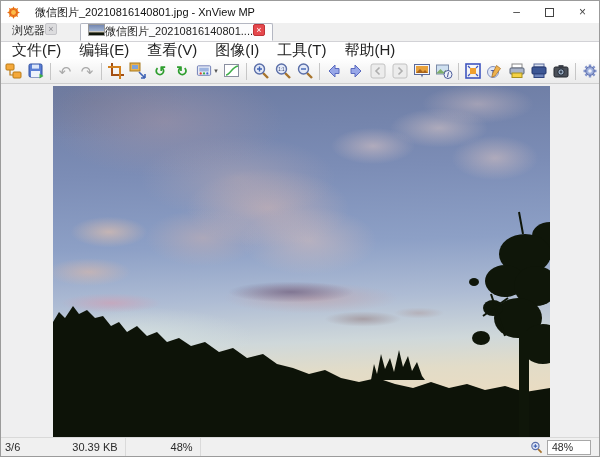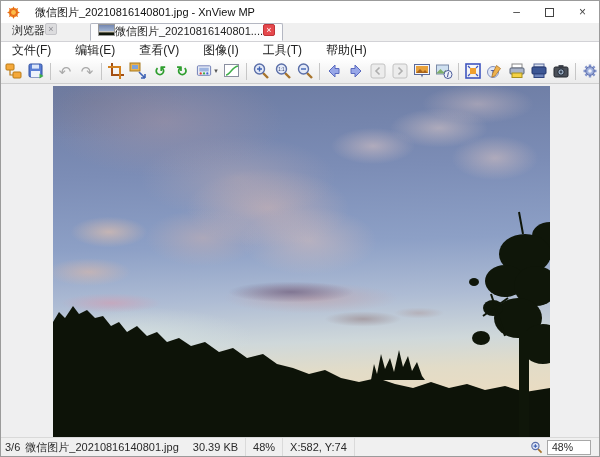--- a/index.html
+++ b/index.html
@@ -17,31 +17,31 @@
   .win-btn { width:33px; height:100%; display:flex; align-items:center; justify-content:center;
              font-size:12px; color:#444; cursor:default; }
   .max-shape { width:9px; height:9px; border:1.2px solid #444; display:inline-block; }
 
   
   .tabbar { height:19px; background:#f0f0f0; display:flex; align-items:flex-end;
             padding-left:4px; border-bottom:1px solid #d2d2d6; flex:0 0 auto; }
   .tab { height:18px; display:flex; align-items:flex-start; padding:0 7px;
          font-size:11px; color:#222; }
   .tab.active { background:#fcfcfd; border:1px solid #b4b7c2; border-bottom:1px solid #fcfcfd;
-                border-radius:2px 2px 0 0; margin-left:26px; }
+                border-radius:2px 2px 0 0; margin-left:16px; }
   .tab-close { width:12px; height:12px; display:flex; align-items:center; justify-content:center;
                font-size:9px; line-height:1; border-radius:2px; }
   .tab-close.gray { background:#dcdcde; color:#8a8a90; border:1px solid #c4c4c8; }
   .tab-close.red { background:#e5484d; color:#fff; border:1px solid #c03439; }
   .tab-thumb { width:17px; height:12px; border:1px solid #999;
                background:linear-gradient(#7487b1 0%, #9db0cf 55%, #e3d6bd 70%, #12180c 78%, #0d1308 100%); }
 
   
   .menubar { height:17px; background:#ffffff; display:flex; align-items:center;
-             font-size:12px; color:#222; padding-left:2px; flex:0 0 auto;gap:6px; }
+             font-size:15px; color:#222; padding-left:2px; flex:0 0 auto; }
   .menu-item { padding:0 9px; cursor:default; }
 
   
   .toolbar { height:25px; background:linear-gradient(#fefefe,#ebebeb);
              border-bottom:1px solid #cfcfcf; display:flex; align-items:center;
              padding:0 2px; flex:0 0 auto; }
   .tb-btn { width:22px; height:22px; display:flex; align-items:center; justify-content:center; flex:0 0 auto; }
   .tb-btn.wide { width:28px; }
   .tb-sep { width:1px; height:17px; background:#c6c6c6; margin:0 3px; flex:0 0 auto; }
   .glyph { font-size:15px; line-height:1; }
@@ -70,21 +70,21 @@
       radial-gradient(80px 28px at 425px 18px, rgba(221,198,196,0.45), rgba(221,198,196,0) 70%),
       radial-gradient(55px 22px at 56px 146px, rgba(233,196,172,0.62), rgba(233,196,172,0) 70%),
       radial-gradient(60px 20px at 36px 186px, rgba(226,186,166,0.55), rgba(226,186,166,0) 70%),
       radial-gradient(160px 42px at 80px 252px, rgba(214,226,224,0.8), rgba(214,226,224,0) 75%),
       linear-gradient(178deg, #6d7ca3 0%, #7c8db6 25%, #8da0c6 45%, #aebcd4 60%, #cfd8da 72%, #e2dcc8 80%, #ecdcc0 90%, #e9d6b8 100%);
   }
   .trees { position:absolute; inset:0; width:100%; height:100%; }
 
   
   .statusbar { height:19px; background:#f0f0f0; border-top:1px solid #d9d9d9;
-               display:flex; align-items:center; font-size:11px; color:#2a2a2a; flex:0 0 auto; }
+               display:flex; align-items:center; font-size:11px; color:#2a2a2a; flex:0 0 auto;gap:38px; }
   .sb-seg { padding:0 7px; border-right:1px solid #dadada; white-space:nowrap;
             height:100%; display:flex; align-items:center; gap:5px; }
   .sb-seg.first { margin-left:-3px; border-right:none; }
   .sb-spacer { flex:1; }
   .sb-zoombox { display:flex; align-items:center; gap:4px; padding-right:8px; }
   .spinbox { width:44px; height:15px; background:#fff; border:1px solid #a8a8a8;
              display:flex; align-items:center; font-size:10.5px; }
   .spin-val { flex:1; padding-left:4px; }
 </style>
 </head>
@@ -317,25 +317,23 @@
           <rect x="466" y="245" width="10" height="106"></rect>
         </g>
         <path d="M452,250 L438,208 M455,212 L430,230 M470,148 L466,126" stroke="#0f1609" stroke-width="2" fill="none"></path>
       </svg>
     </div>
   </div>
 
   <div class="statusbar">
     <div class="sb-seg first">
       <span>3/6</span>
-      <span>微信图片_20210816140801.jpg</span>
     </div>
     <div class="sb-seg">30.39 KB</div>
     <div class="sb-seg">48%</div>
-    <div class="sb-seg">X:582, Y:74</div>
     <div class="sb-spacer"></div>
     <div class="sb-zoombox">
       <svg width="13" height="13" viewBox="0 0 18 18">
         <path d="M11 11l5 5" stroke="#a8742c" stroke-width="2.4"></path>
         <circle cx="7.5" cy="7" r="5" fill="#e4eaf8" stroke="#5a6ea8" stroke-width="1.6"></circle>
         <path d="M5 7h5M7.5 4.5v5" stroke="#3f63b5" stroke-width="1.6"></path>
       </svg>
       <div class="spinbox">
         <span class="spin-val">48%</span>
 

